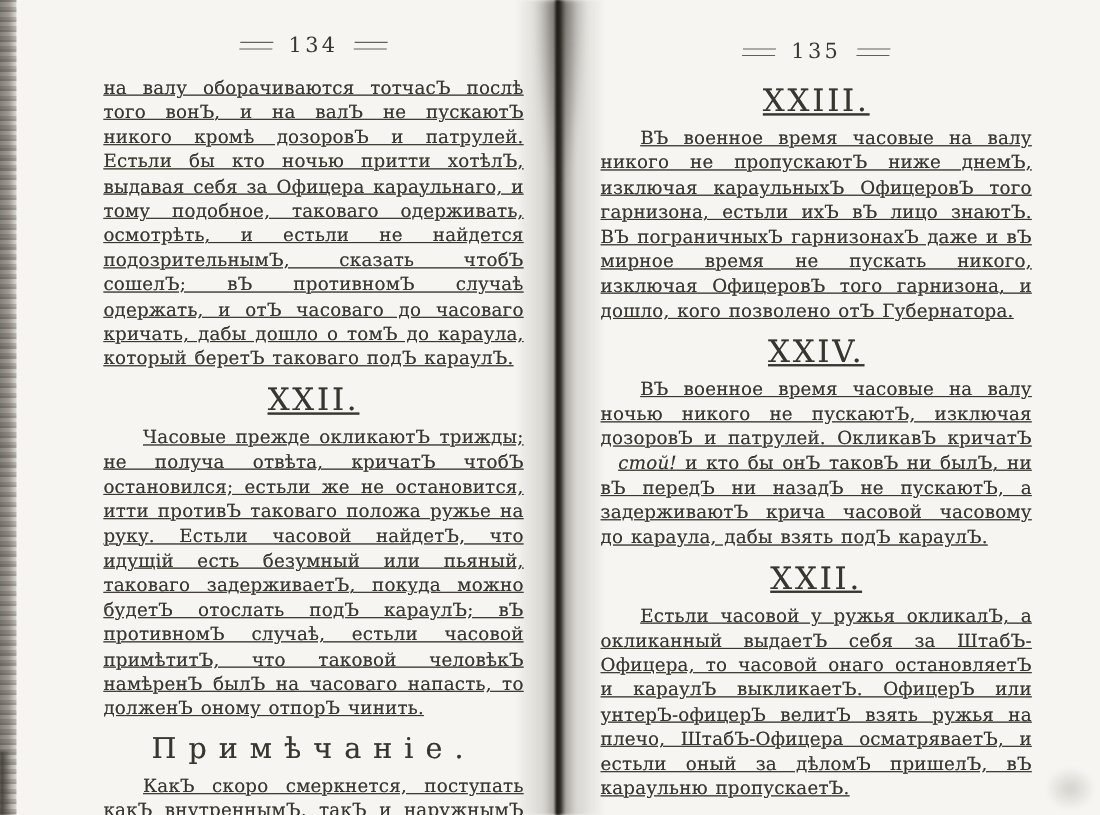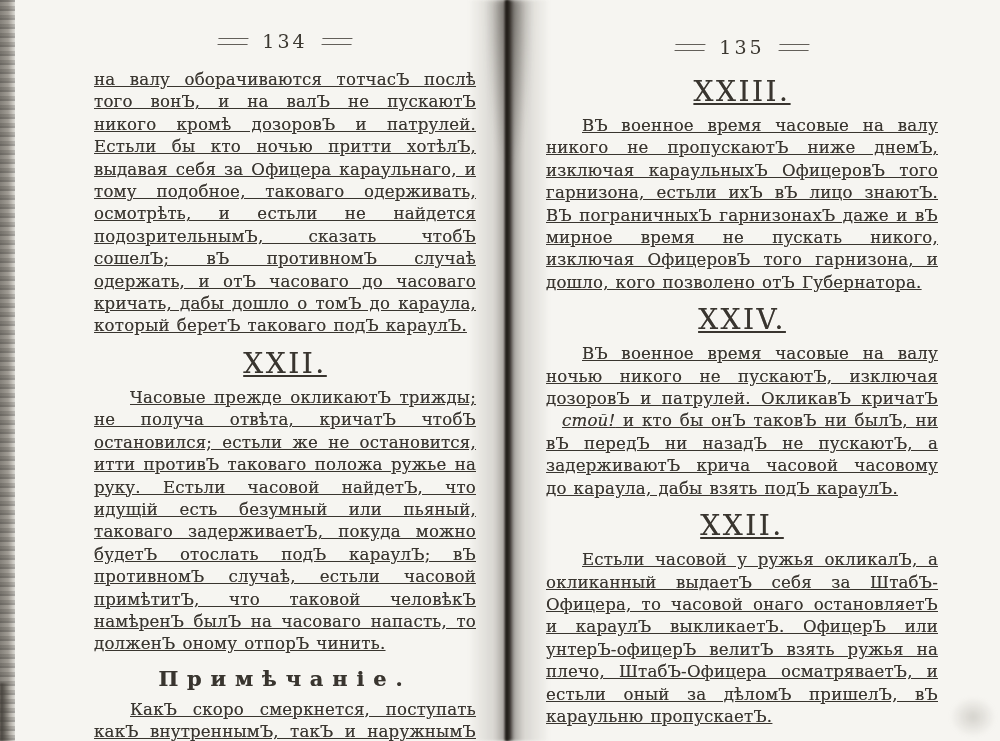--- a/index.html
+++ b/index.html
@@ -87,24 +87,23 @@
   .para.indent { text-indent: 36px; }
   .heading-roman {
     text-align: center;
     font-size: 28px; letter-spacing: 2.5px;
     margin: 9px 0 7px 0;
     text-shadow: 0 0 .4px rgba(57,53,47,.55);
     text-decoration: underline;
   }
   .heading-note {
     text-align: center;
-    font-size: 21px; letter-spacing: .42em;
+    font-size: 26px; letter-spacing: .42em;
     margin: 10px 0 8px 0;
     text-shadow: 0 0 .5px rgba(57,53,47,.6);
-    font-weight: bold;
   }
   .italic { font-style: italic; margin-left: 16px; }
 </style>
 </head>
 <body>
 
 <div class="spread">
 
   <div class="left-edge"></div>
   <div class="left-edge-corner"></div>

